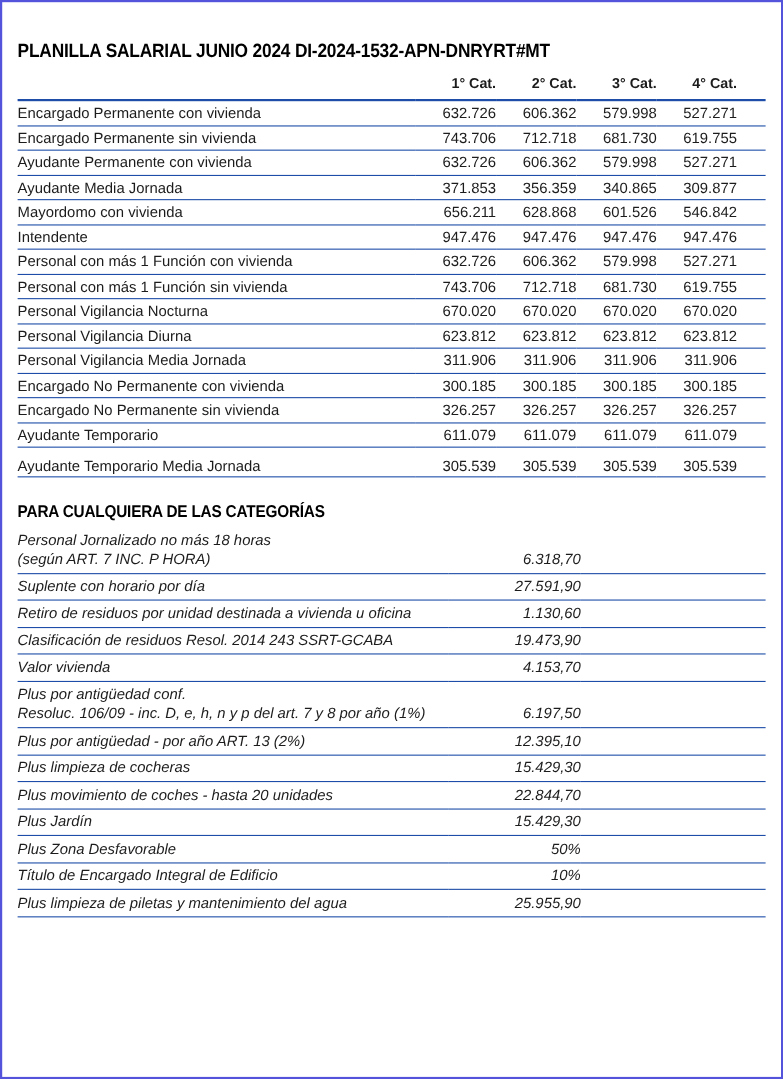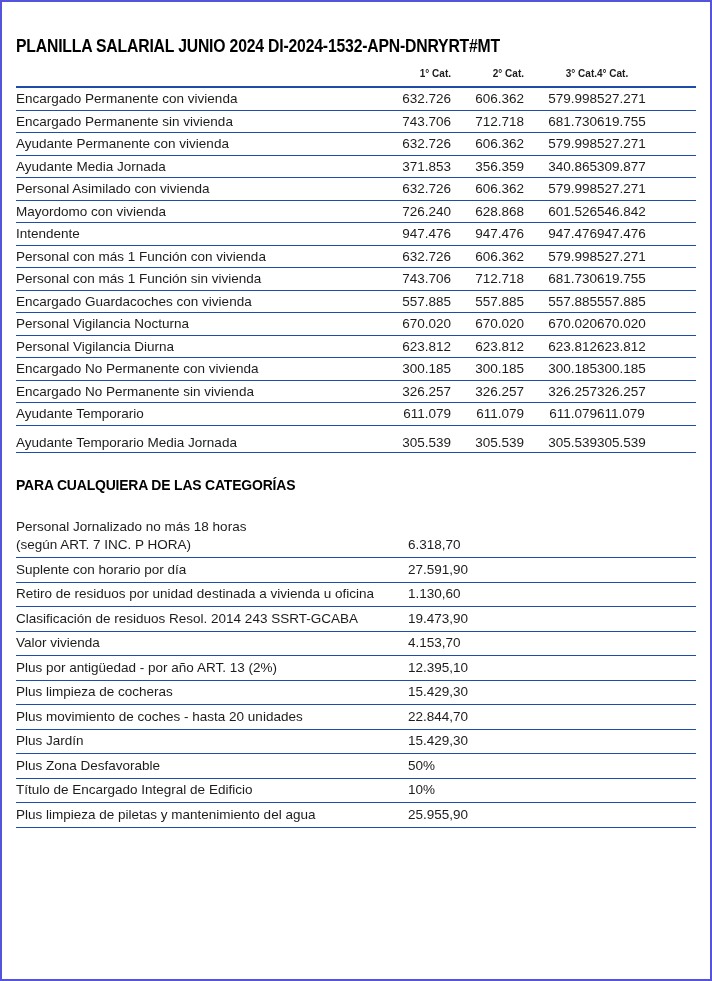--- a/index.html
+++ b/index.html
@@ -30,56 +30,57 @@
     transform-origin:0 50%;
   }
 
   table.salary{
     width:100%;
     border-collapse:collapse;
     margin-top:11px;
   }
   table.salary thead tr{border-bottom:2px solid var(--line);}
   table.salary th{
-    font-size:10px;font-weight:bold;text-align:right;
+    font-size:13px;font-weight:bold;text-align:right;
     padding:0 0 7px 0;white-space:nowrap;
   }
   table.salary th.label-col{text-align:left;}
   table.salary tbody tr{border-bottom:1.5px solid var(--line);}
   table.salary td{
     font-size:13.5px;line-height:15px;
     padding:3px 0 3.5px 0;white-space:nowrap;
   }
   table.salary .num{width:73px;text-align:right;}
-  table.salary .lastnum{width:73px;text-align:left;padding-right:26px;}
+  table.salary .lastnum{width:73px;text-align:right;padding-right:26px;}
   table.salary tbody tr.tall td{padding-top:9px;padding-bottom:2px;}
 
   h2.section-heading{
     margin:23px 0 0 0;
     font-size:15.5px;
     font-weight:bold;
     color:#000;
     letter-spacing:-0.2px;
     white-space:nowrap;
     transform:scaleX(0.9);
     transform-origin:0 50%;
   }
 
   table.cats{
     width:100%;
     border-collapse:collapse;
-    margin-top:22px;
+    margin-top:4px;
+    font-style:italic;
   }
   table.cats tr{border-bottom:1.5px solid var(--line);}
   table.cats td{
     font-size:13.5px;line-height:18px;
     padding:2.5px 0 3px 0;
     vertical-align:bottom;
   }
-  table.cats td.val{width:120px;text-align:left;white-space:nowrap;}
+  table.cats td.val{width:120px;text-align:right;white-space:nowrap;}
   table.cats td.spacer{width:168px;}
 </style>
 </head>
 <body>
 
 <div class="page">
 
   <h1 class="doc-title">PLANILLA SALARIAL JUNIO 2024 DI-2024-1532-APN-DNRYRT#MT</h1>
 
   <table class="salary">
@@ -115,29 +116,22 @@
           <td class="lastnum">527.271</td>
         </tr>
         <tr>
           <td>Ayudante Media Jornada</td>
           <td class="num">371.853</td>
           <td class="num">356.359</td>
           <td class="num">340.865</td>
           <td class="lastnum">309.877</td>
         </tr>
         <tr>
-          <td>Personal Asimilado con vivienda</td>
-          <td class="num">632.726</td>
-          <td class="num">606.362</td>
-          <td class="num">579.998</td>
-          <td class="lastnum">527.271</td>
-        </tr>
-        <tr>
           <td>Mayordomo con vivienda</td>
-          <td class="num">726.240</td>
+          <td class="num">656.211</td>
           <td class="num">628.868</td>
           <td class="num">601.526</td>
           <td class="lastnum">546.842</td>
         </tr>
         <tr>
           <td>Intendente</td>
           <td class="num">947.476</td>
           <td class="num">947.476</td>
           <td class="num">947.476</td>
           <td class="lastnum">947.476</td>
@@ -150,39 +144,39 @@
           <td class="lastnum">527.271</td>
         </tr>
         <tr>
           <td>Personal con más 1 Función sin vivienda</td>
           <td class="num">743.706</td>
           <td class="num">712.718</td>
           <td class="num">681.730</td>
           <td class="lastnum">619.755</td>
         </tr>
         <tr>
-          <td>Encargado Guardacoches con vivienda</td>
-          <td class="num">557.885</td>
-          <td class="num">557.885</td>
-          <td class="num">557.885</td>
-          <td class="lastnum">557.885</td>
-        </tr>
-        <tr>
           <td>Personal Vigilancia Nocturna</td>
           <td class="num">670.020</td>
           <td class="num">670.020</td>
           <td class="num">670.020</td>
           <td class="lastnum">670.020</td>
         </tr>
         <tr>
           <td>Personal Vigilancia Diurna</td>
           <td class="num">623.812</td>
           <td class="num">623.812</td>
           <td class="num">623.812</td>
           <td class="lastnum">623.812</td>
+        </tr>
+        <tr>
+          <td>Personal Vigilancia Media Jornada</td>
+          <td class="num">311.906</td>
+          <td class="num">311.906</td>
+          <td class="num">311.906</td>
+          <td class="lastnum">311.906</td>
         </tr>
         <tr>
           <td>Encargado No Permanente con vivienda</td>
           <td class="num">300.185</td>
           <td class="num">300.185</td>
           <td class="num">300.185</td>
           <td class="lastnum">300.185</td>
         </tr>
         <tr>
           <td>Encargado No Permanente sin vivienda</td>
@@ -243,20 +237,28 @@
         </tr>
         <tr>
           <td>
             <div>Valor vivienda</div>
           </td>
           <td class="val">4.153,70</td>
           <td class="spacer"></td>
         </tr>
         <tr>
           <td>
+            <div>Plus por antigüedad conf.</div>
+            <div>Resoluc. 106/09 - inc. D, e, h, n y p del art. 7 y 8 por año (1%)</div>
+          </td>
+          <td class="val">6.197,50</td>
+          <td class="spacer"></td>
+        </tr>
+        <tr>
+          <td>
             <div>Plus por antigüedad - por año ART. 13 (2%)</div>
           </td>
           <td class="val">12.395,10</td>
           <td class="spacer"></td>
         </tr>
         <tr>
           <td>
             <div>Plus limpieza de cocheras</div>
           </td>
           <td class="val">15.429,30</td>

